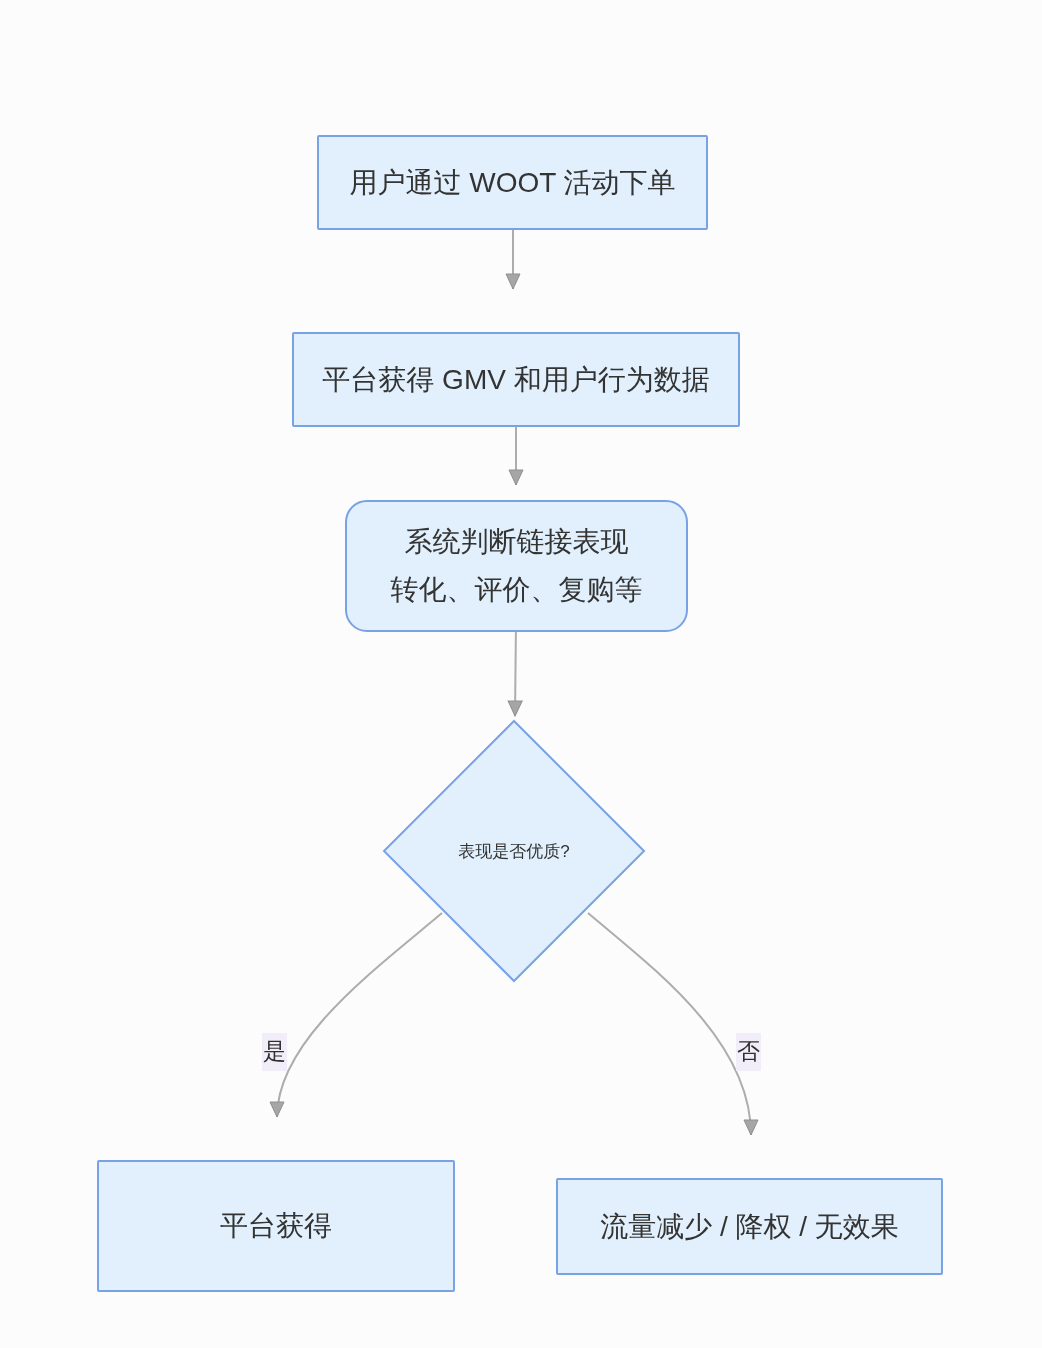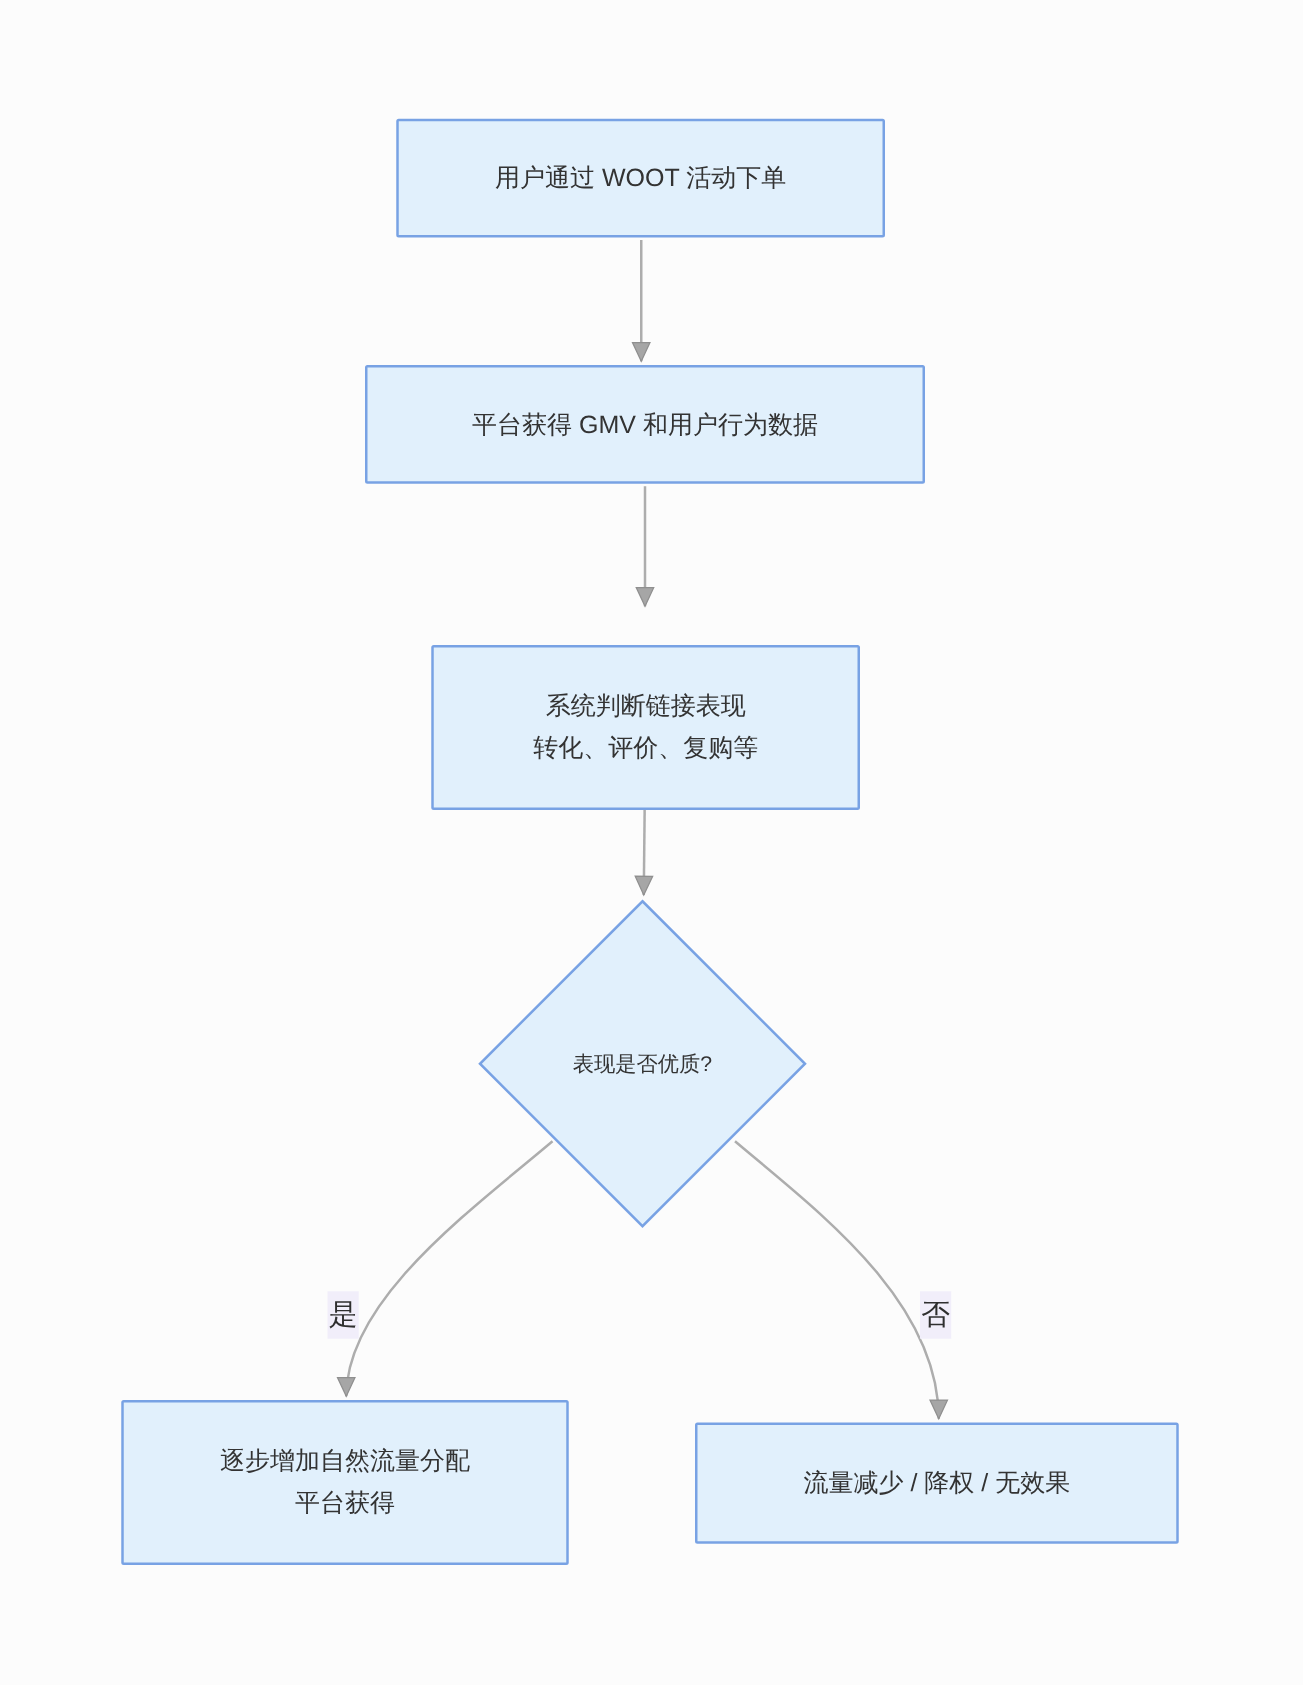--- a/index.html
+++ b/index.html
@@ -33,23 +33,24 @@
   .node {
     position: absolute;
     display: flex;
     flex-direction: column;
     align-items: center;
     justify-content: center;
     background: var(--node-fill);
     border: 2px solid var(--node-border);
     border-radius: 2px;
     color: var(--text);
-    font-size: 20px;
+    font-size: 28px;
     line-height: 1.7;
     text-align: center;
+    margin-top: 40px;
   }
   .node span { display: block; }
   .diamond-wrap { position: absolute; }
   .diamond-wrap svg { display: block; }
   .diamond-shape { fill: var(--node-fill); stroke: var(--node-border); stroke-width: 2; }
   .diamond-label {
     position: absolute; inset: 0;
     display: flex; align-items: center; justify-content: center;
     color: var(--text); font-size: 17px; text-align: center;
   }
@@ -82,38 +83,37 @@
   </svg>
 
   <div class="node" style="left:317px; top:95px; width:391px; height:95px;">
     <span>用户通过 WOOT 活动下单</span>
   </div>
 
   <div class="node" style="left:292px; top:292px; width:448px; height:95px;align-items:center;">
     <span>平台获得 GMV 和用户行为数据</span>
   </div>
 
-  <div class="node" style="left:345px; top:516px; width:343px; height:132px;">
+  <div class="node" style="left:345px; top:460px; width:343px; height:132px;border-radius:22px;">
     <span>系统判断链接表现</span>
     <span>转化、评价、复购等</span>
   </div>
 
   <div class="diamond-wrap" style="left:382px; top:719px; width:264px; height:264px;">
     <svg width="264" height="264" viewBox="0 0 264 264">
       <polygon class="diamond-shape" points="132,2 262,132 132,262 2,132"></polygon>
     </svg>
     <div class="diamond-label">表现是否优质?</div>
   </div>
 
   <div class="edge-label" style="left:262px; top:1033px;">是</div>
 
   <div class="edge-label" style="left:736px; top:1033px;">否</div>
 
   <div class="node" style="left:97px; top:1120px; width:358px; height:132px;">
-    <span>逐步增加自然流量分配</span>
     <span>平台获得</span>
   </div>
 
   <div class="node" style="left:556px; top:1138px; width:387px; height:97px;">
     <span>流量减少 / 降权 / 无效果</span>
   </div>
 
 </div>
 
 </body></html>

